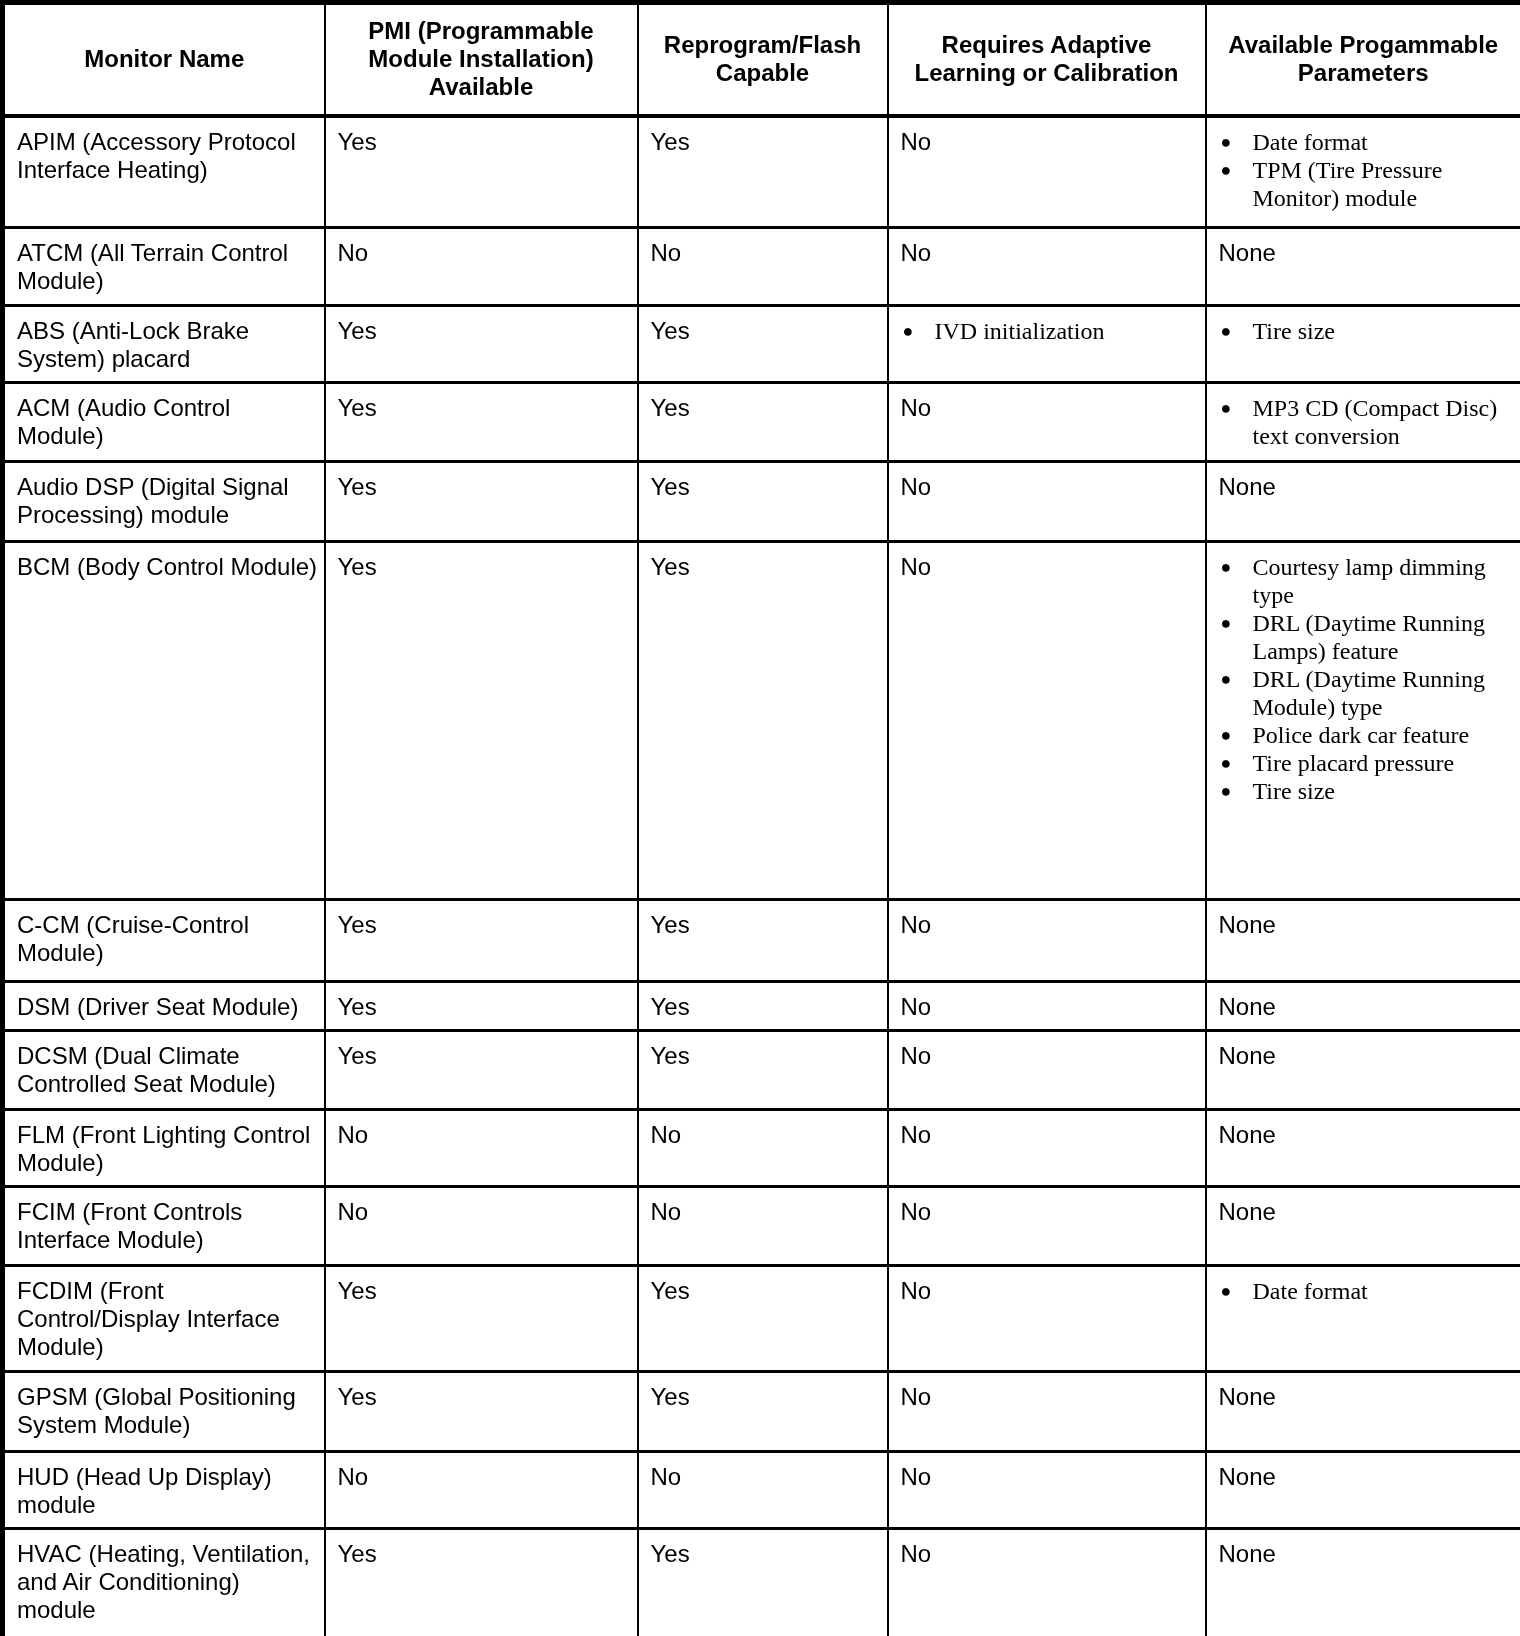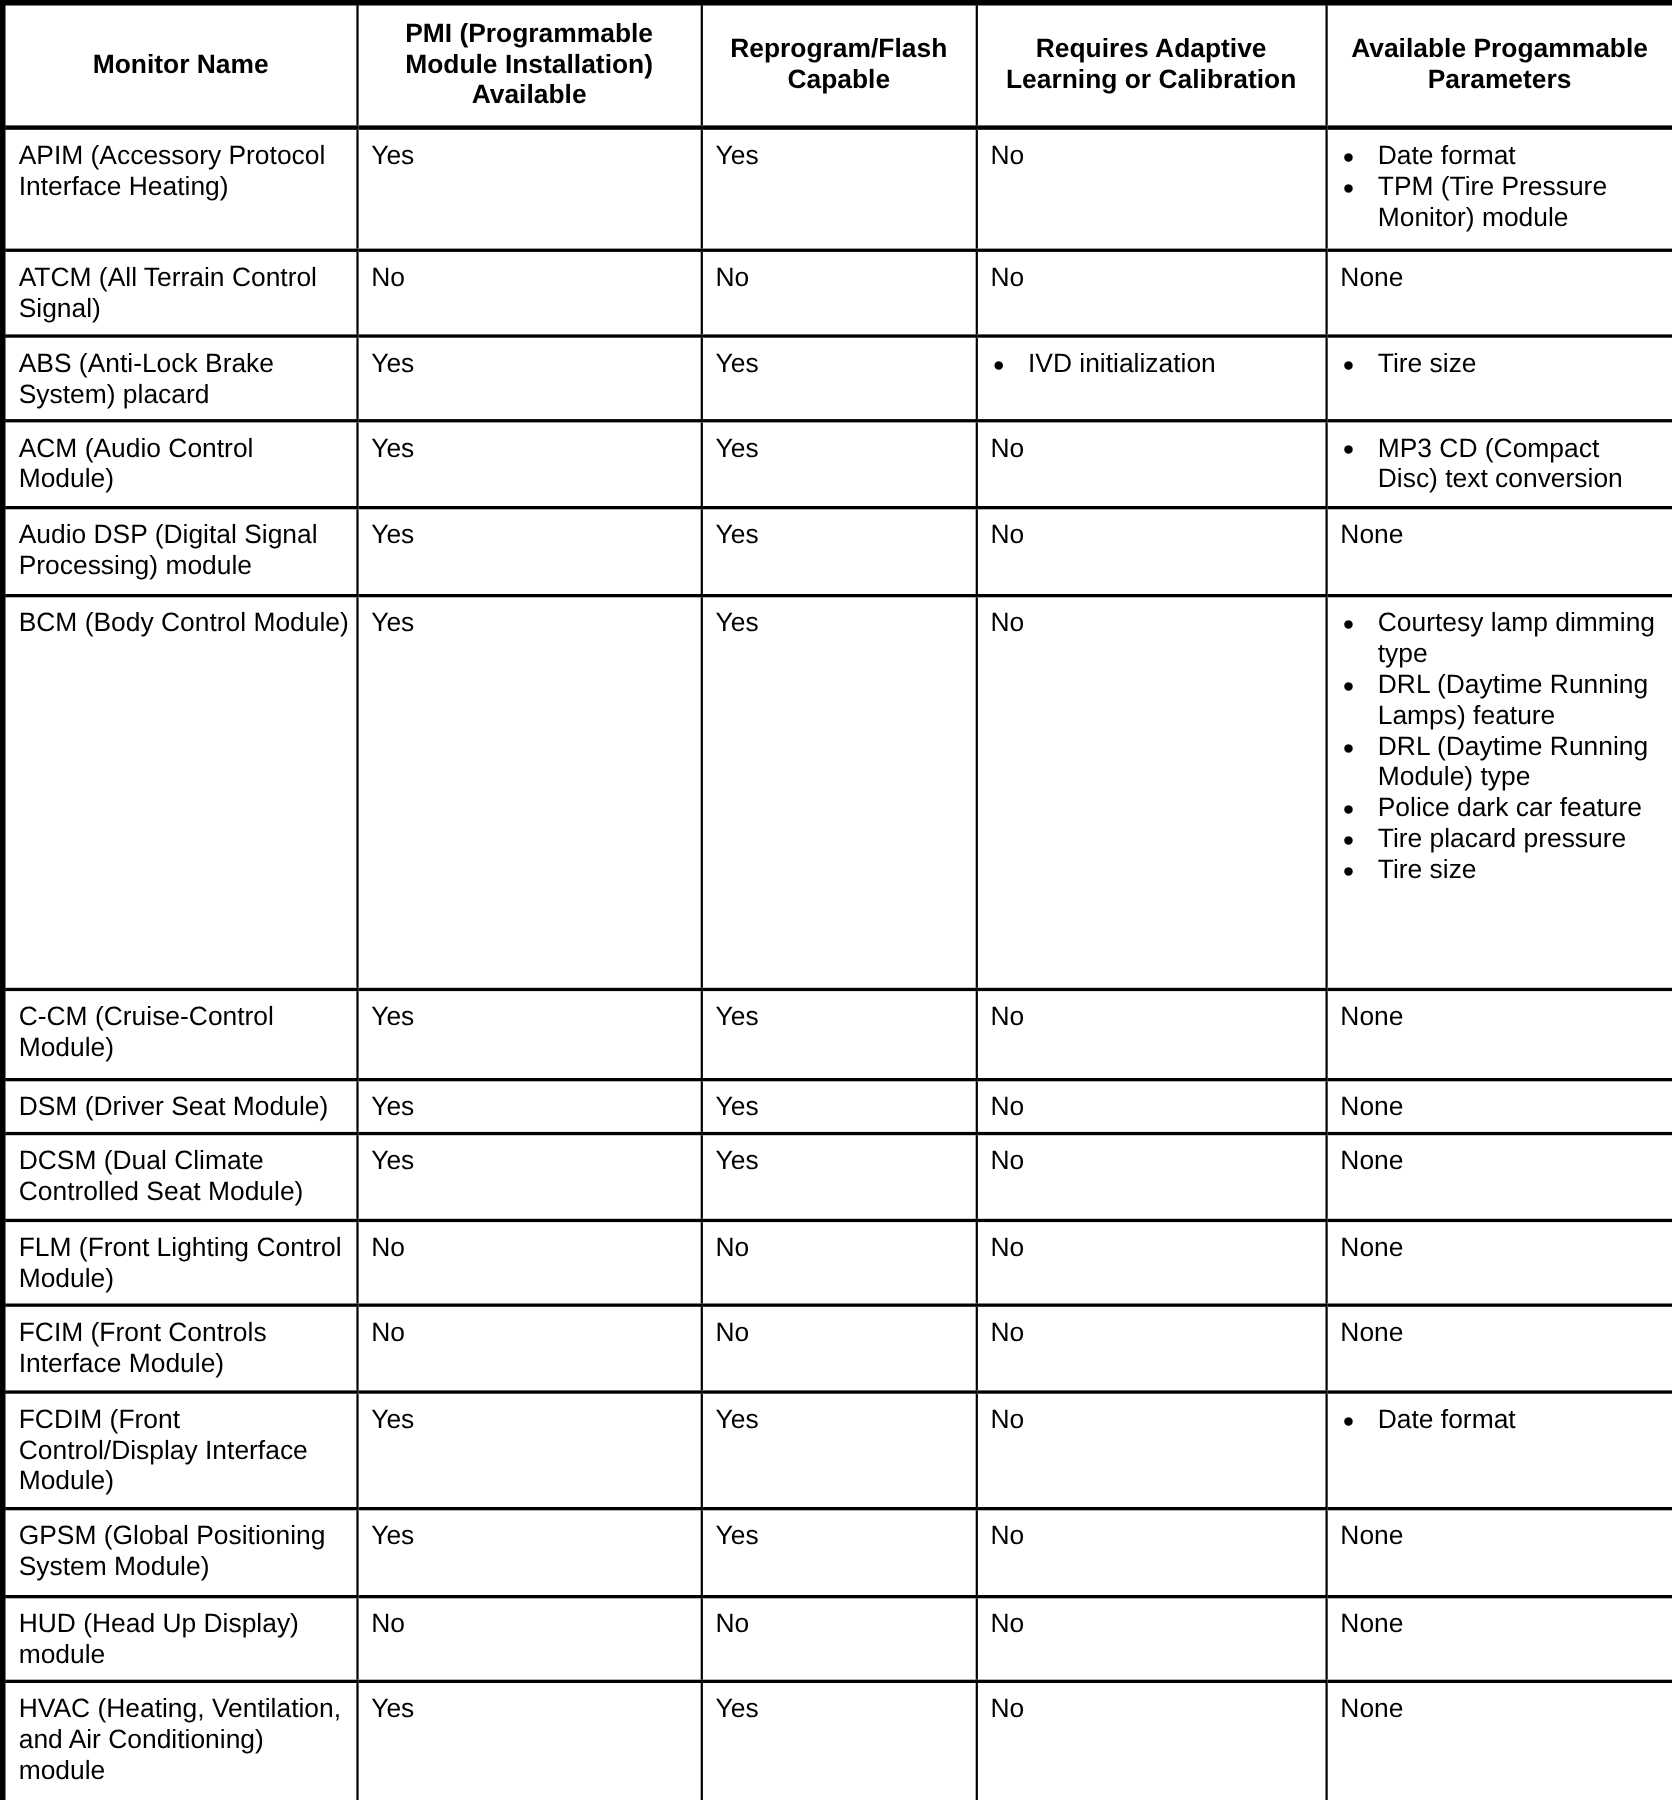--- a/index.html
+++ b/index.html
@@ -76,20 +76,21 @@
   .bullet-icon {
     flex: 0 0 auto;
     width: 34px;
     padding-left: 2px;
     font-size: 18px;
     line-height: 28px;
     box-sizing: border-box;
   }
   .li-text {
     flex: 1 1 auto;
+    font-family: Liberation Serif, serif;
   }
 </style>
 </head>
 <body>
 
 <table class="module-table">
   <colgroup>
     <col class="c1">
       <col class="c2">
       <col class="c3">
@@ -118,21 +119,21 @@
               <span class="li-text">Date format</span>
             </li>
             <li>
               <span class="bullet-icon">●</span>
               <span class="li-text">TPM (Tire Pressure Monitor) module</span>
             </li>
           </ul>
         </td>
       </tr>
       <tr>
-        <td>ATCM (All Terrain Control Signal)</td>
+        <td>ATCM (All Terrain Control Module)</td>
         <td>No</td>
         <td>No</td>
         <td>No</td>
         <td>None</td>
       </tr>
       <tr>
         <td>ABS (Anti-Lock Brake System) placard</td>
         <td>Yes</td>
         <td>Yes</td>
         <td>

